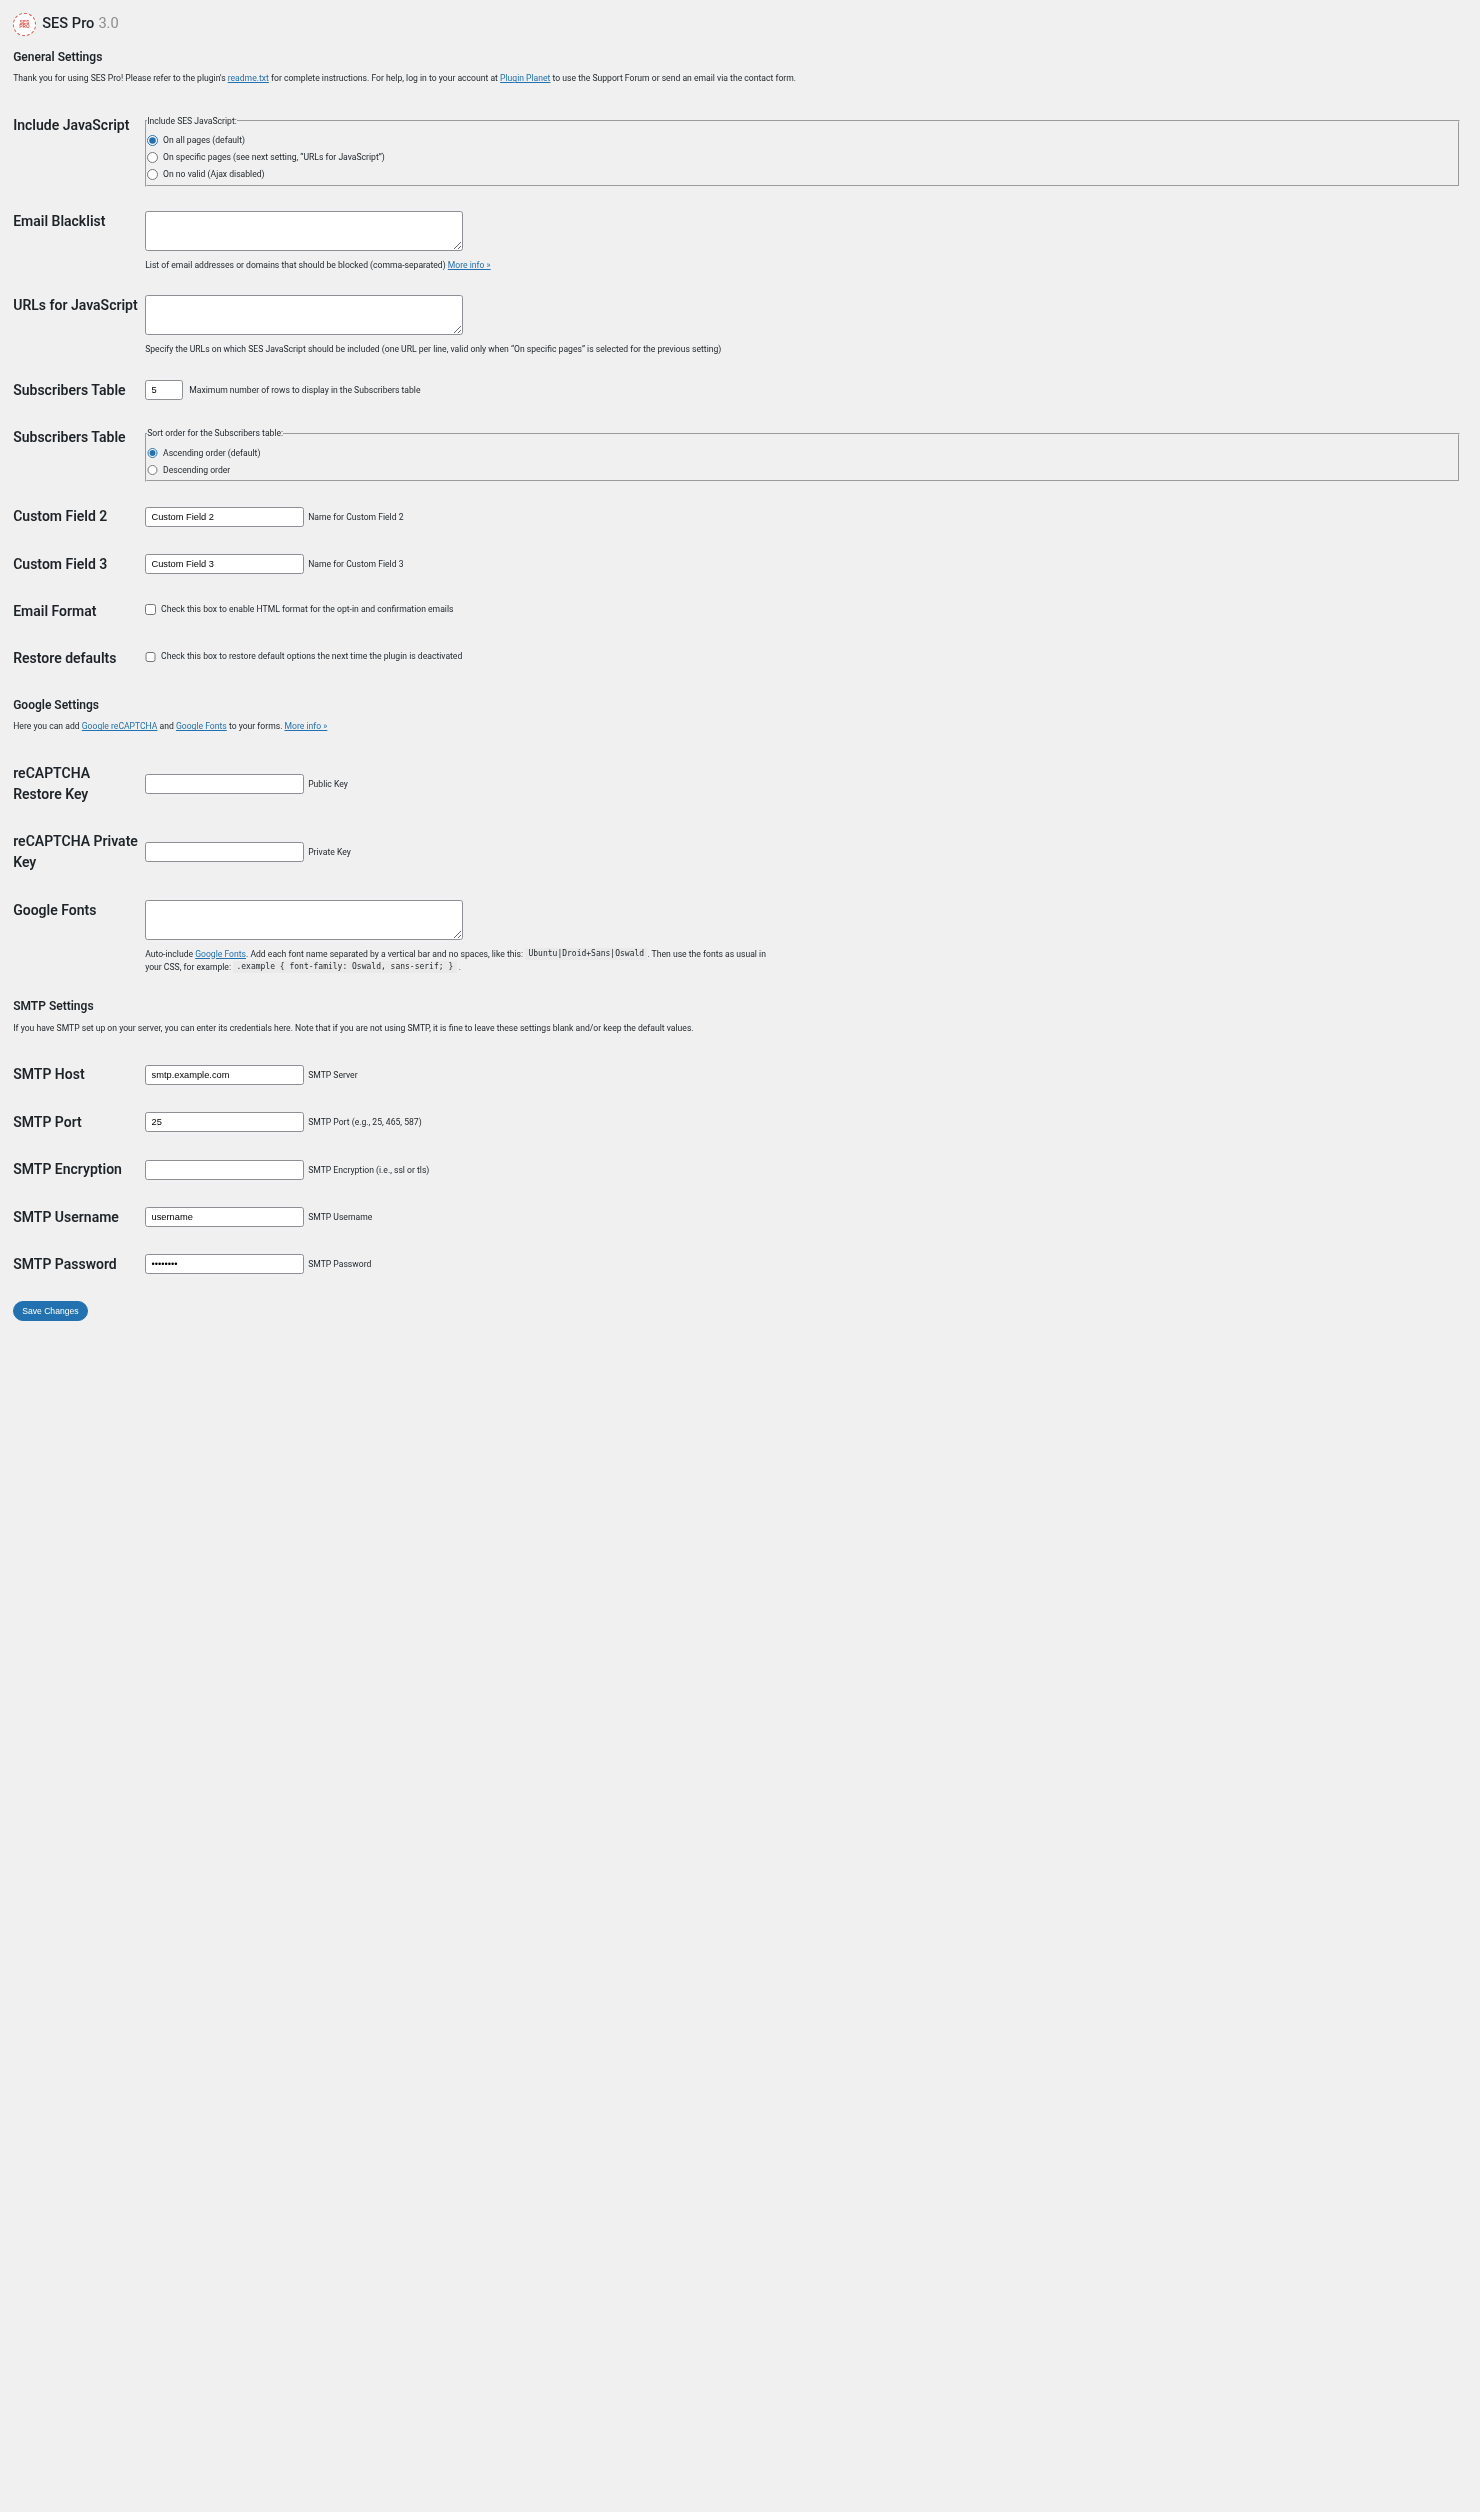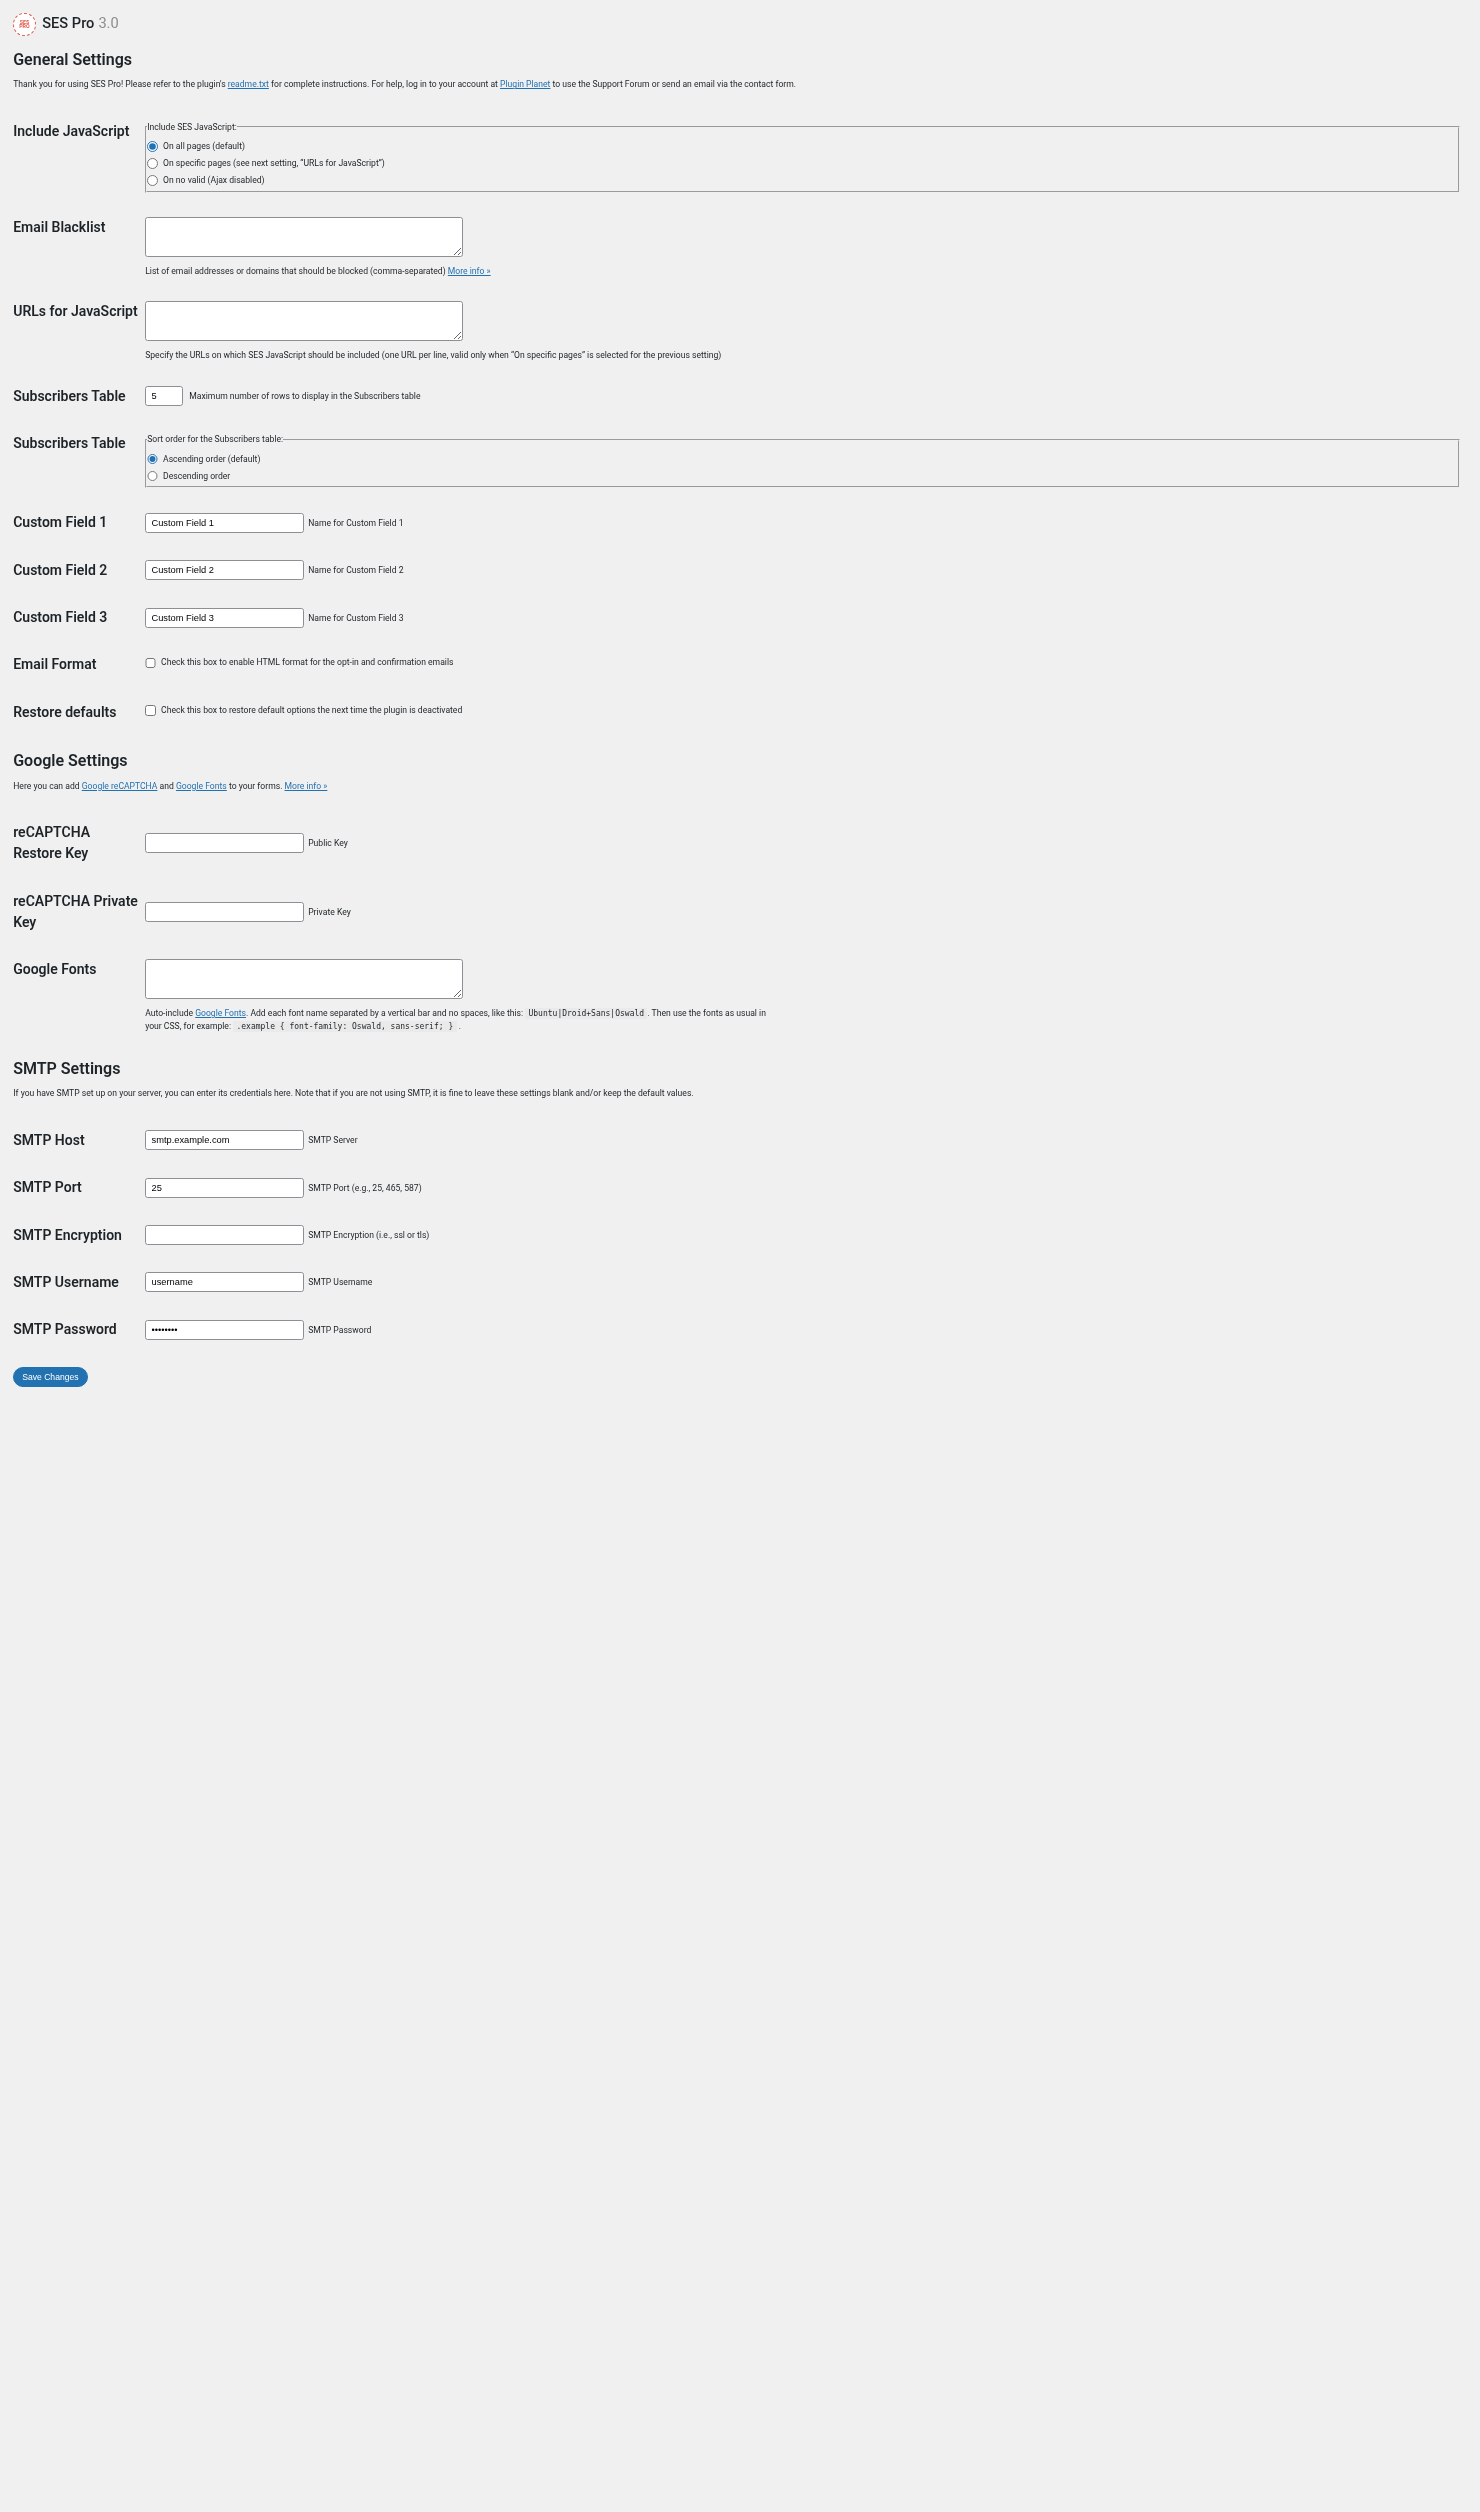--- a/index.html
+++ b/index.html
@@ -14,21 +14,21 @@
 .header { display: flex; align-items: center; margin-bottom: 12px; }
 .logo {
   width: 22.5px; height: 22.5px; border-radius: 50%;
   background: #fff; border: 1.7px dashed #e2574c;
   display: flex; align-items: center; justify-content: center;
   font-size: 5.3px; font-weight: 700; color: #e2574c; text-align: center;
   line-height: 0.9; margin-right: 6.6px;
 }
 .header h1 { font-size: 14.6px; font-weight: 500; color: #1d2327; }
 .header .version { color: #8d8d8d; font-weight: 400; margin-left: 4px; font-size: 14.6px;}
-h2.section { font-size: 16px; font-weight: 600; margin-bottom: 6.6px; margin-top: 9px; }
+h2.section { font-size: 12px; font-weight: 600; margin-bottom: 6.6px; margin-top: 9px; }
 p.intro { font-size: 8.6px; margin-bottom: 16px; max-width: 100%; line-height: 1.55;}
 a { color: #2271b1; }
 .form-table { width: 100%; border-collapse: collapse; margin-bottom: 13.2px; }
 .form-table th {
   text-align: left; vertical-align: top; font-weight: 600;
   font-size: 14px; width: 132px; padding: 13.2px 6.6px 13.2px 0; color: #1d2327;
 }
 .form-table td { padding: 10.6px 6.6px 10.6px 0; vertical-align: middle; font-size: 8.6px; }
 .form-table td.vtop { vertical-align: top; padding-top: 13.2px;}
 fieldset legend { font-size: 8.6px; margin-bottom: 6.6px; }
@@ -125,24 +125,20 @@
               <span>Ascending order (default)</span>
             </label>
         <label class="radio">
               <input type="radio" name="sort" style="">
               <span>Descending order</span>
             </label>
       </fieldset>
     </td>
   </tr>
   <tr>
-    <th>Custom Field 1</th>
-    <td><input type="text" value="Custom Field 1" style=""><span class="desc">Name for Custom Field 1</span></td>
-  </tr>
-  <tr>
     <th>Custom Field 2</th>
     <td><input type="text" value="Custom Field 2" style=""><span class="desc">Name for Custom Field 2</span></td>
   </tr>
   <tr>
     <th>Custom Field 3</th>
     <td><input type="text" value="Custom Field 3" style=""><span class="desc">Name for Custom Field 3</span></td>
   </tr>
   <tr>
     <th>Email Format</th>
     <td>

